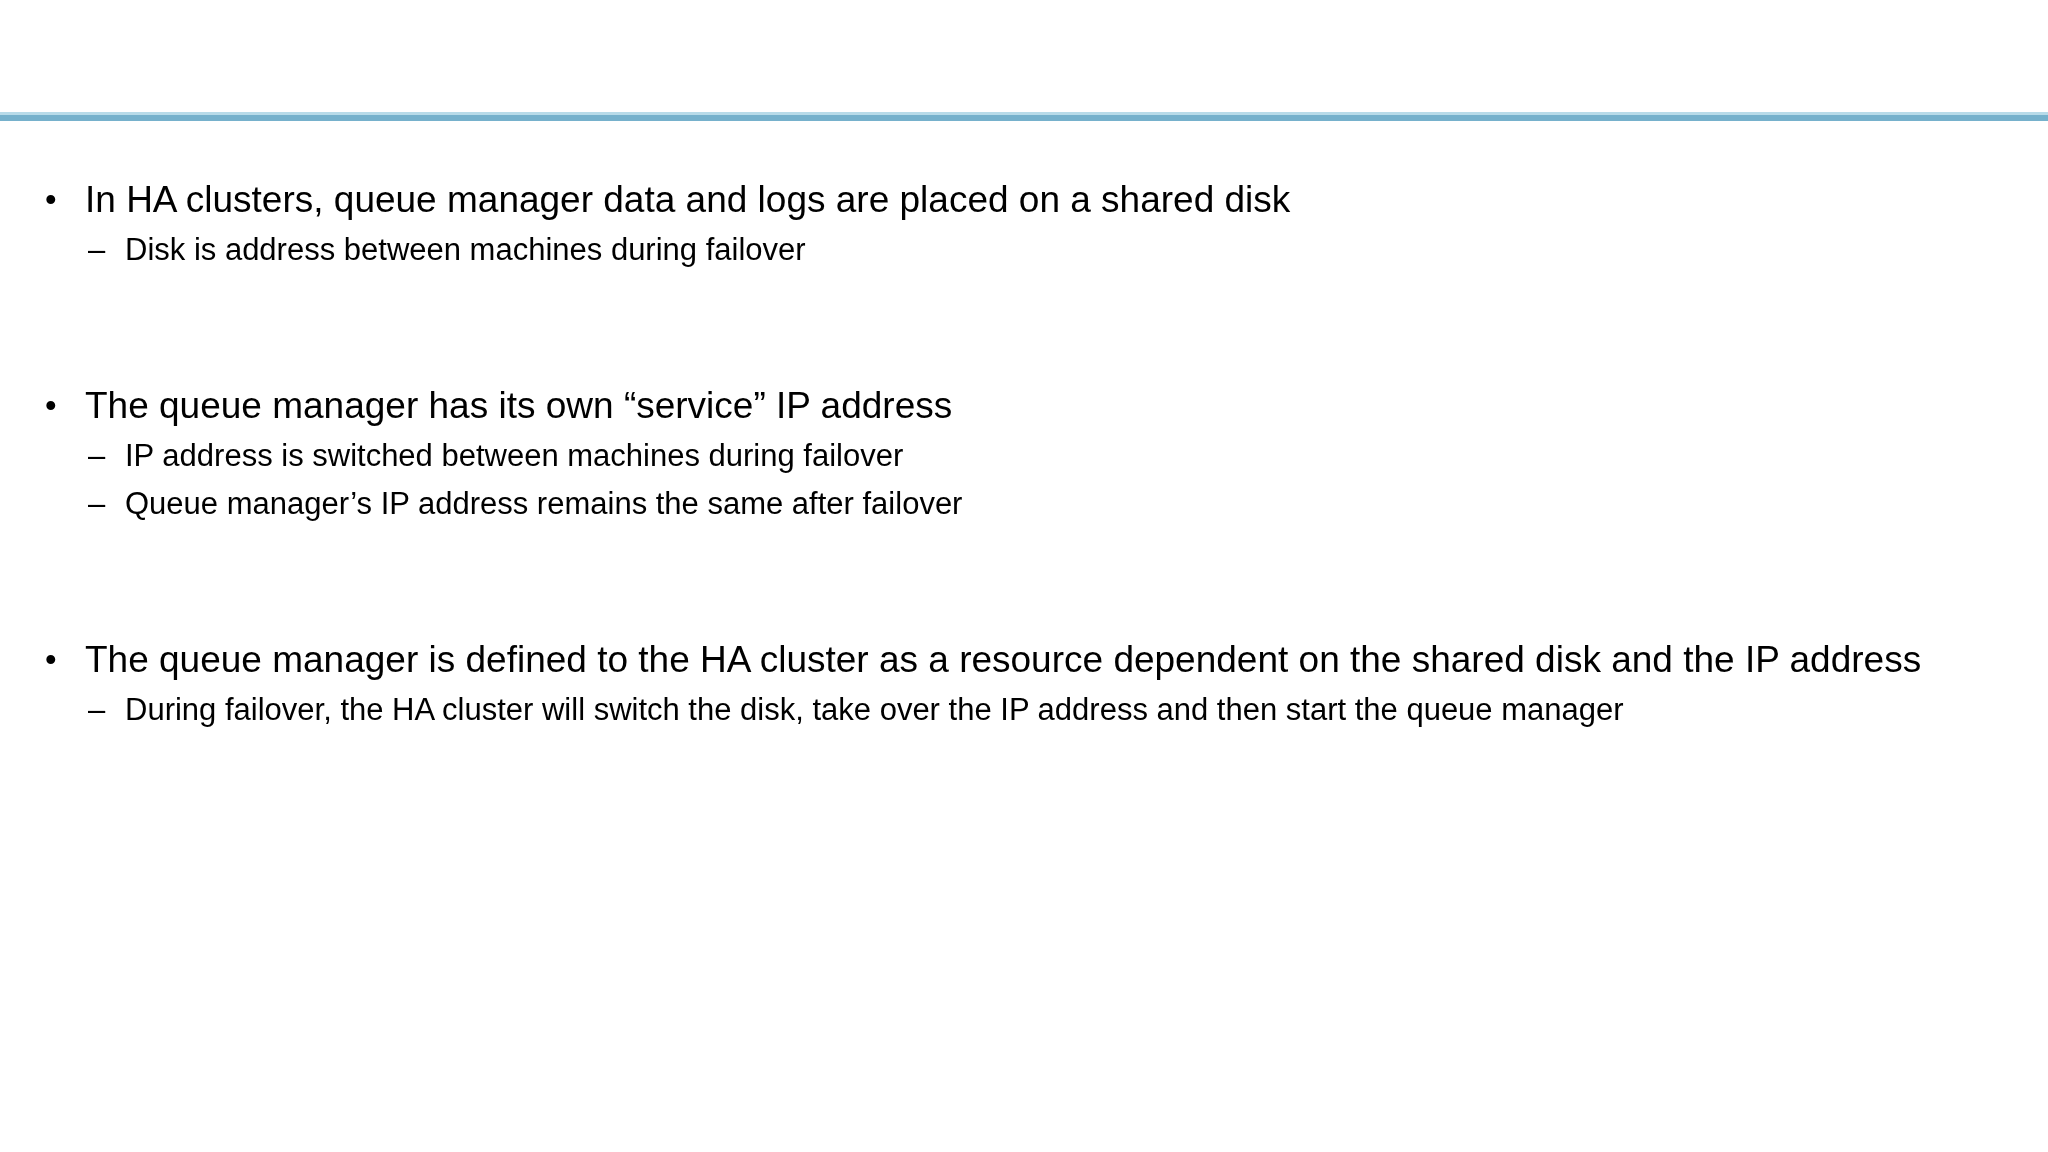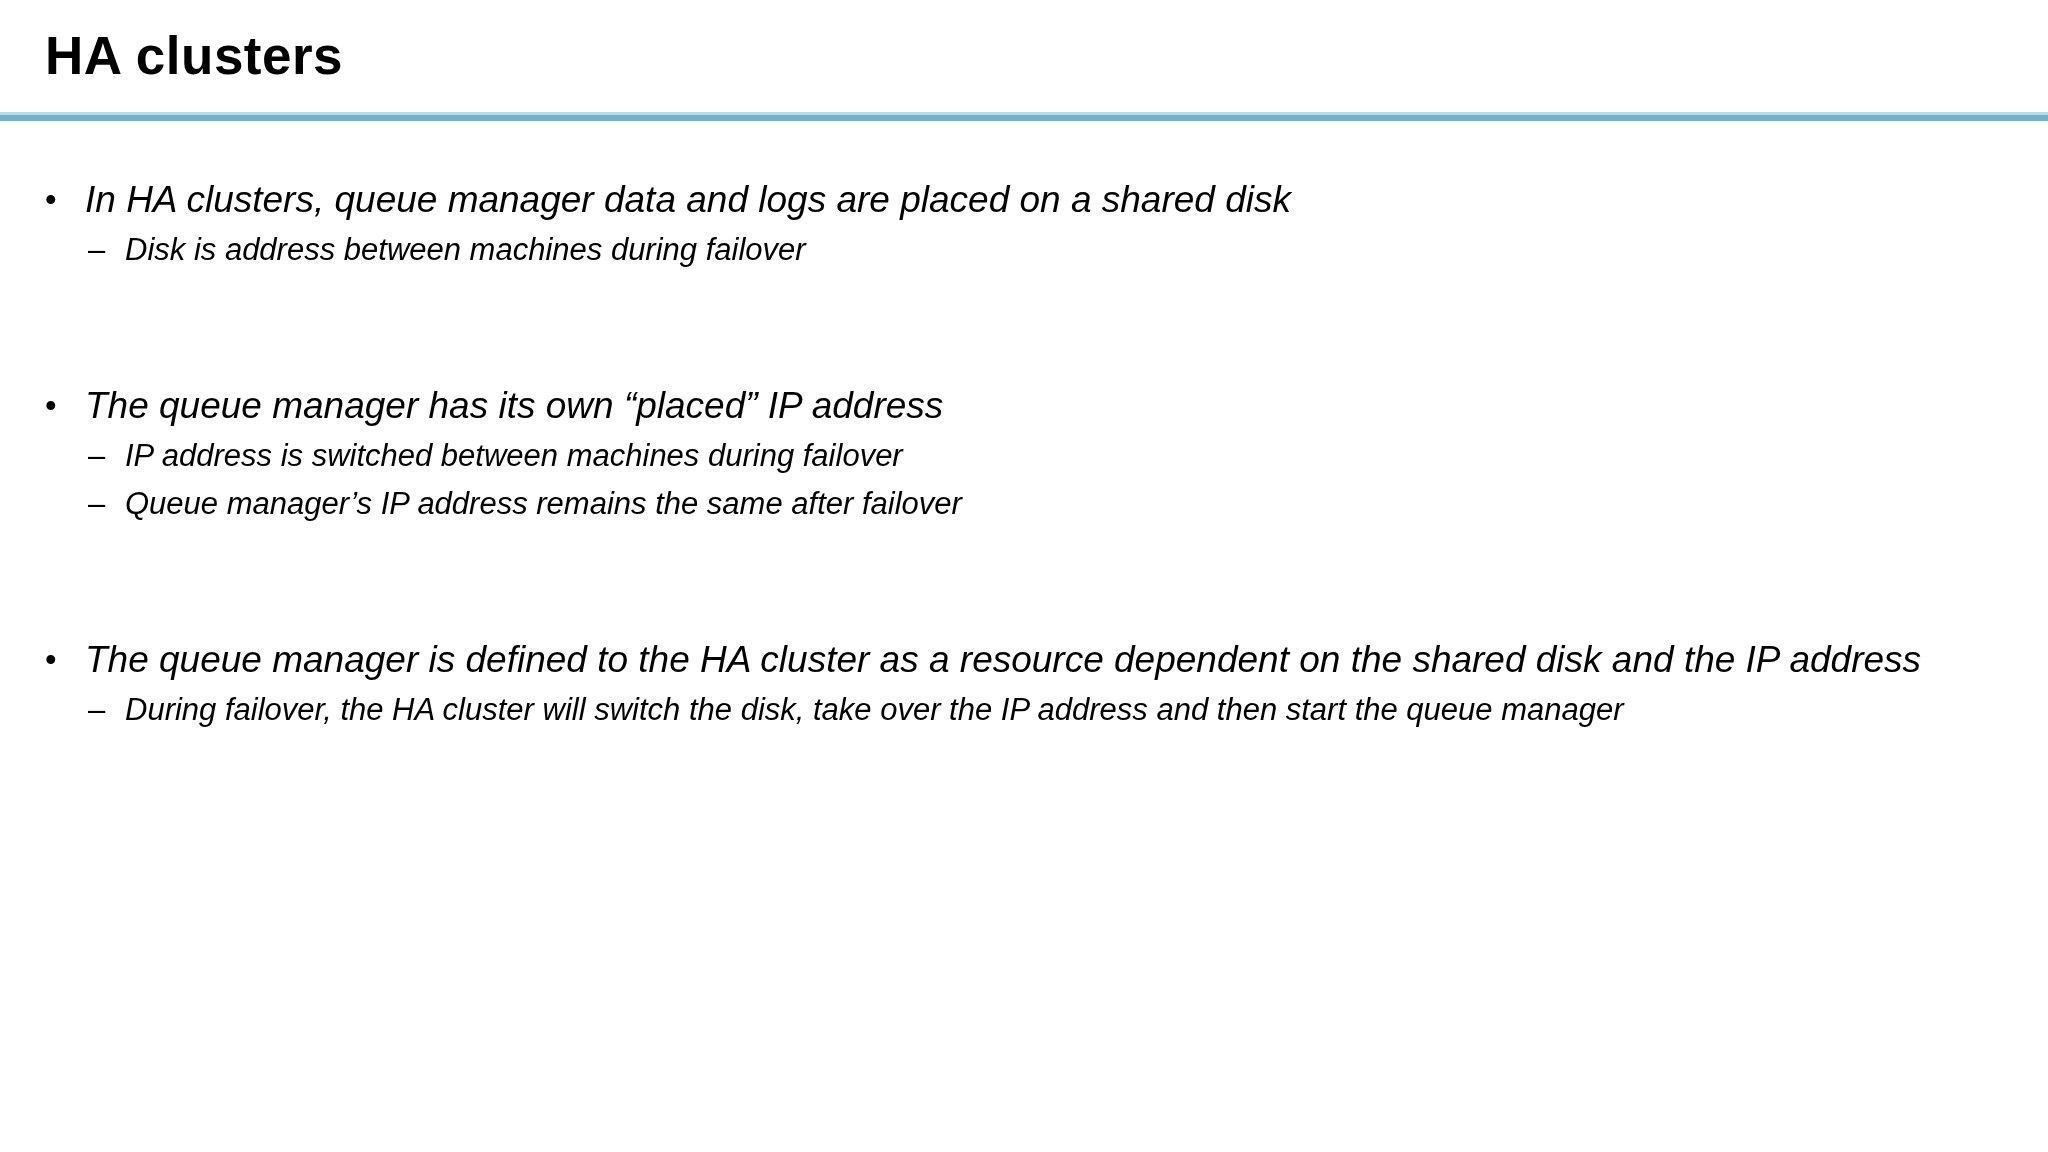--- a/index.html
+++ b/index.html
@@ -70,49 +70,47 @@
     font-size: 31px;
     line-height: 48px;
   }
   .line.sub .marker {
     flex: 0 0 37px;
     line-height: 48px;
   }
   .text {
     flex: 1 1 auto;
     min-width: 0;
-    font-style: italic;
   }
 </style>
 </head>
 <body>
 
 <div class="slide">
 
-  <h1 class="title">HA clusters</h1>
 
   <div class="divider"></div>
 
   <div class="content">
 
     <div class="group">
       <div class="line main">
         <span class="marker">•</span>
         <span class="text">In HA clusters, queue manager data and logs are placed on a shared disk</span>
       </div>
       <div class="line sub">
         <span class="marker">–</span>
         <span class="text">Disk is address between machines during failover</span>
       </div>
     </div>
 
     <div class="group">
       <div class="line main">
         <span class="marker">•</span>
-        <span class="text">The queue manager has its own “placed” IP address</span>
+        <span class="text">The queue manager has its own “service” IP address</span>
       </div>
       <div class="line sub">
         <span class="marker">–</span>
         <span class="text">IP address is switched between machines during failover</span>
       </div>
       <div class="line sub">
         <span class="marker">–</span>
         <span class="text">Queue manager’s IP address remains the same after failover</span>
       </div>
     </div>

